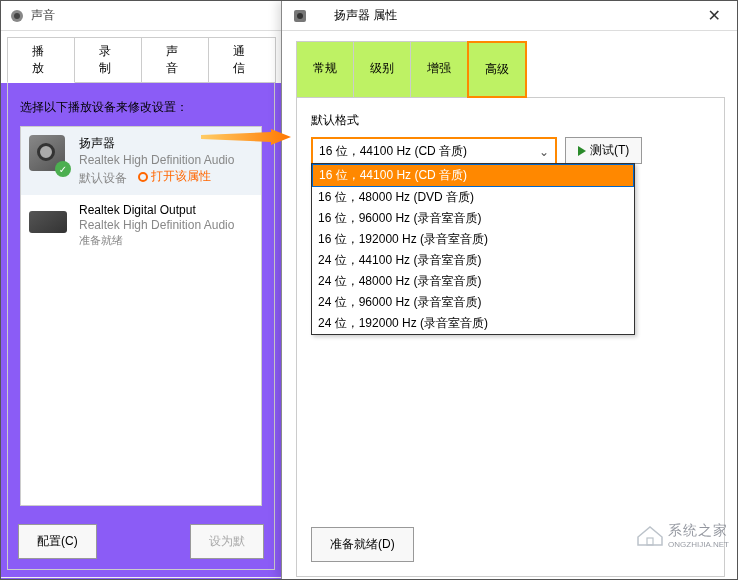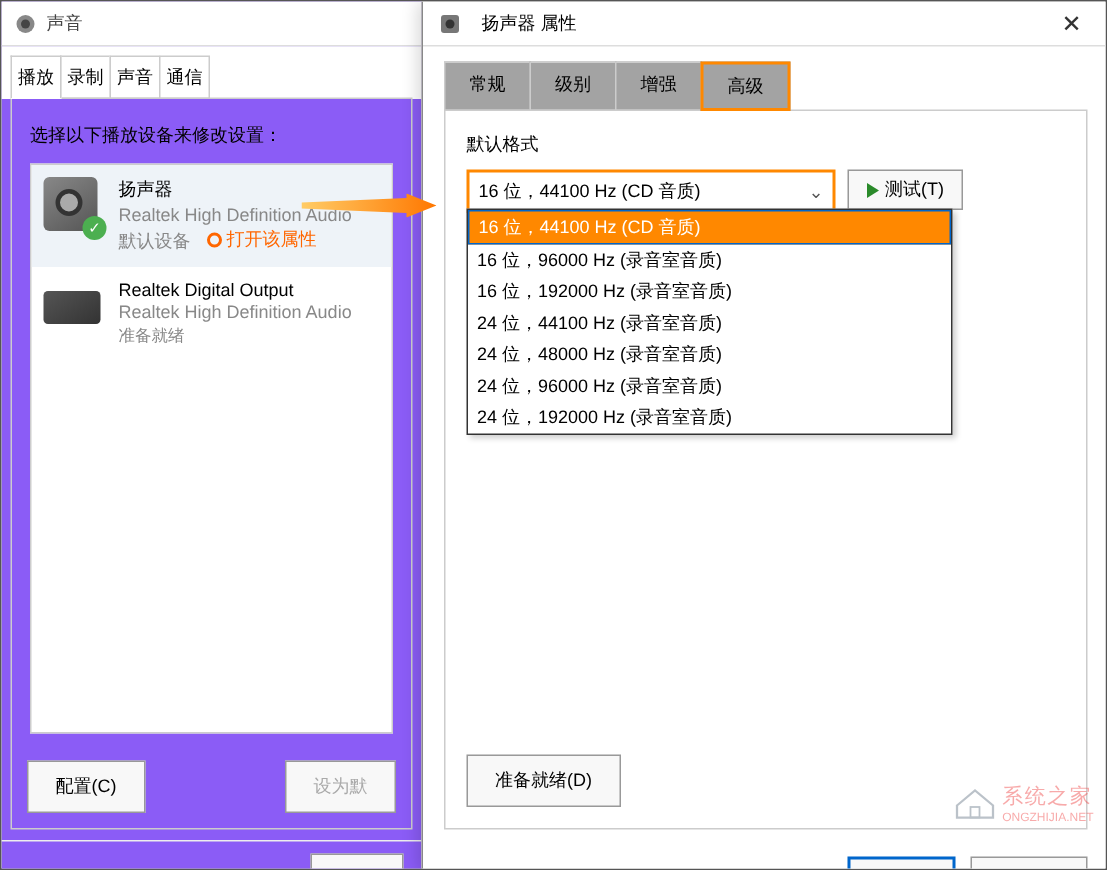--- a/index.html
+++ b/index.html
@@ -4,21 +4,21 @@
 <style>
 * { box-sizing: border-box; margin: 0; padding: 0; font-family: "Microsoft YaHei", "Segoe UI", sans-serif; font-size: 12px; }
 body { background: #fff; width: 738px; height: 580px; position: relative; overflow: hidden; border: 1px solid #555; }
 
 .sound-window { position: absolute; left: 0; top: 0; width: 280px; height: 580px; background: #8b5cf6; }
 .titlebar { height: 30px; display: flex; align-items: center; padding: 0 8px; background: #fff; border-bottom: 1px solid #ddd; }
 .titlebar-icon { width: 16px; height: 16px; margin-right: 6px; display: flex; align-items: center; justify-content: center; }
 .titlebar-title { font-size: 12px; color: #444; }
 
 .tabs { display: flex; padding: 6px 6px 0 6px; background: #fff; }
-.tab { padding: 5px 4px; border: 1px solid #ccc; background: #fff; cursor: pointer; margin-right: -1px; position: relative; }
+.tab { padding: 5px 24px; border: 1px solid #ccc; background: #fff; cursor: pointer; margin-right: -1px; position: relative; }
 .tab.active { background: #fff; border-bottom: 1px solid #fff; z-index: 2; }
 .tab-content-border { border: 1px solid #ccc; margin: 0 6px 6px 6px; position: relative; top: -1px; padding: 12px; height: 488px; }
 
 .instruction { margin: 4px 0 10px 0; color: #000; }
 .device-list { border: 1px solid #ccc; background: #fff; height: 380px; overflow: auto; }
 .device-item { display: flex; padding: 8px; gap: 10px; }
 .device-item.selected { background: #eef3f8; }
 .device-icon { width: 40px; height: 40px; position: relative; flex-shrink: 0; }
 .speaker-icon-shape { width: 36px; height: 36px; background: linear-gradient(145deg,#888,#555); border-radius: 4px; position: relative; }
 .speaker-circle { position: absolute; width: 18px; height: 18px; border-radius: 50%; border: 3px solid #333; background: #aaa; top: 8px; left: 8px; }
@@ -37,21 +37,21 @@
 
 .dialog-buttons { padding: 8px 12px; display: flex; justify-content: flex-end; gap: 10px; border-top: 1px solid #eee; }
 
 .arrow { position: absolute; left: 200px; top: 128px; z-index: 50; }
 
 .props-window { position: absolute; left: 280px; top: 0; width: 458px; height: 580px; background: #fff; border-left: 1px solid #888; box-shadow: -3px 0 10px rgba(0,0,0,0.15); }
 .props-titlebar { height: 30px; display: flex; align-items: center; justify-content: space-between; padding: 0 10px; border-bottom: 1px solid #ddd; }
 .close-x { font-size: 16px; cursor: pointer; color: #333; padding: 2px 8px; }
 
 .props-tabs { display: flex; padding: 10px 14px 0 14px; }
-.props-tab { padding: 6px 16px; border: 1px solid #ccc; background: #a3a3a3; margin-right: -1px; cursor: pointer; }
+.props-tab { padding: 18px 16px; border: 1px solid #ccc; background: #bef264; margin-right: -1px; cursor: pointer; }
 .props-tab.active { border: 2px solid #ff8800; z-index: 3; }
 
 .props-content { border: 1px solid #ccc; margin: -1px 14px 8px 14px; padding: 14px; height: 480px; position: relative; }
 .group-label { margin-bottom: 8px; }
 .group-desc { margin: 6px 0 18px 0; }
 
 .select-wrap { display: flex; gap: 8px; align-items: flex-start; }
 .select-box { position: relative; width: 246px; }
 .select-display { border: 2px solid #ff8800; padding: 4px 6px; display: flex; justify-content: space-between; align-items: center; cursor: pointer; background: #fff; }
 .select-arrow { color: #555; }
@@ -59,21 +59,21 @@
 .dropdown-item { padding: 2px 6px; cursor: pointer; }
 .dropdown-item.selected { background: #ff8800; color: #fff; border: 1px solid #0066cc; }
 
 .test-btn { border: 1px solid #999; padding: 4px 12px; cursor: pointer; display: flex; align-items: center; gap: 4px; background: #f8f8f8; }
 .play-tri { width: 0; height: 0; border-left: 8px solid #2a8a2a; border-top: 5px solid transparent; border-bottom: 5px solid transparent; }
 
 .props-bottom { padding: 10px 14px; display: flex; justify-content: flex-end; gap: 10px; }
 .restore-btn { position: absolute; bottom: 14px; left: 14px; }
 .btn.primary { border: 2px solid #0066cc; padding: 4px 22px; }
 
-.watermark { position: absolute; right: 8px; bottom: 30px; opacity: 0.45; display: flex; align-items: center; gap: 4px; color: #ef4444; pointer-events: none; z-index: 100; }
+.watermark { position: absolute; right: 8px; bottom: 30px; opacity: 0.45; display: flex; align-items: center; gap: 4px; color: #0f172a; pointer-events: none; z-index: 100; }
 .watermark .wm-icon { width: 28px; height: 22px; }
 .watermark .wm-text { font-size: 14px; letter-spacing: 1px; }
 .watermark .wm-sub { font-size: 8px; display: block; }
 
 .hidden-char { position: absolute; left: 312px; top: 222px; color: #333; z-index: 5; }
 </style>
 </head>
 <body>
 
 <div class="sound-window">
@@ -140,21 +140,21 @@
       <linearGradient id="g1">
         <stop offset="0%" stop-color="#ffcc66"></stop>
         <stop offset="100%" stop-color="#ff7700"></stop>
       </linearGradient>
     </defs>
   <polygon points="0,6 70,3 70,0 90,8 70,16 70,13 0,10" fill="url(#g1)"></polygon>
 </svg>
 
 <div class="props-window">
   <div class="props-titlebar">
-    <div style="display:flex;align-items:center;gap:7px;">
+    <div style="display:flex;align-items:center;gap:20px;">
       <span class="titlebar-icon">
         <svg width="14" height="14" viewBox="0 0 14 14">
             <rect x="1" y="1" width="12" height="12" rx="2" fill="#777"></rect>
             <circle cx="7" cy="7" r="3" fill="#333"></circle>
           </svg>
       </span>
       <span>扬声器 属性</span>
     </div>
     <span class="close-x">✕</span>
   </div>
@@ -170,20 +170,21 @@
     <div class="group-label">默认格式</div>
 
     <div class="select-wrap">
       <div class="select-box">
         <div class="select-display">
           <span>16 位，44100 Hz (CD 音质)</span>
           <span class="select-arrow">⌄</span>
         </div>
         <div class="dropdown">
           <div class="dropdown-item selected">16 位，44100 Hz (CD 音质)</div>
+          <div class="dropdown-item">16 位，48000 Hz (DVD 音质)</div>
           <div class="dropdown-item">16 位，96000 Hz (录音室音质)</div>
           <div class="dropdown-item">16 位，192000 Hz (录音室音质)</div>
           <div class="dropdown-item">24 位，44100 Hz (录音室音质)</div>
           <div class="dropdown-item">24 位，48000 Hz (录音室音质)</div>
           <div class="dropdown-item">24 位，96000 Hz (录音室音质)</div>
           <div class="dropdown-item">24 位，192000 Hz (录音室音质)</div>
         </div>
       </div>
       <button class="test-btn">
         <span class="play-tri"></span>

